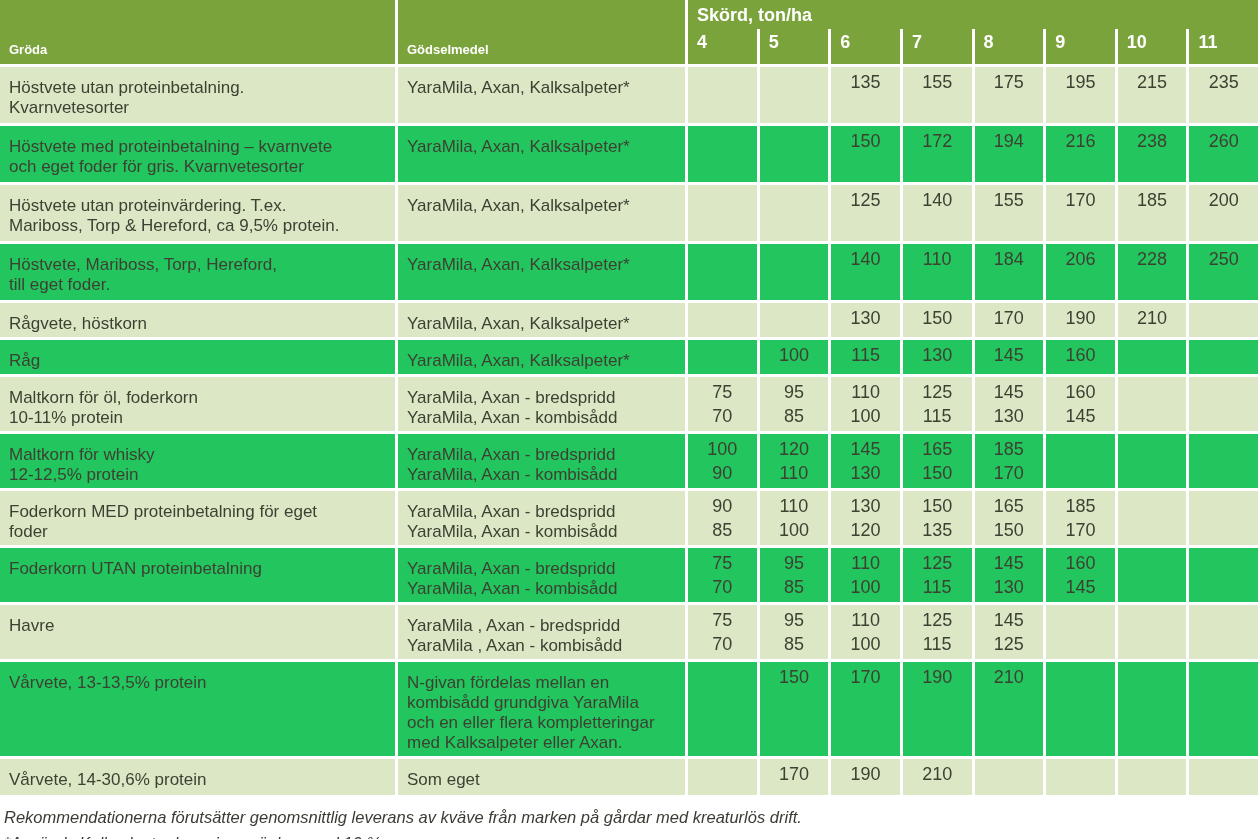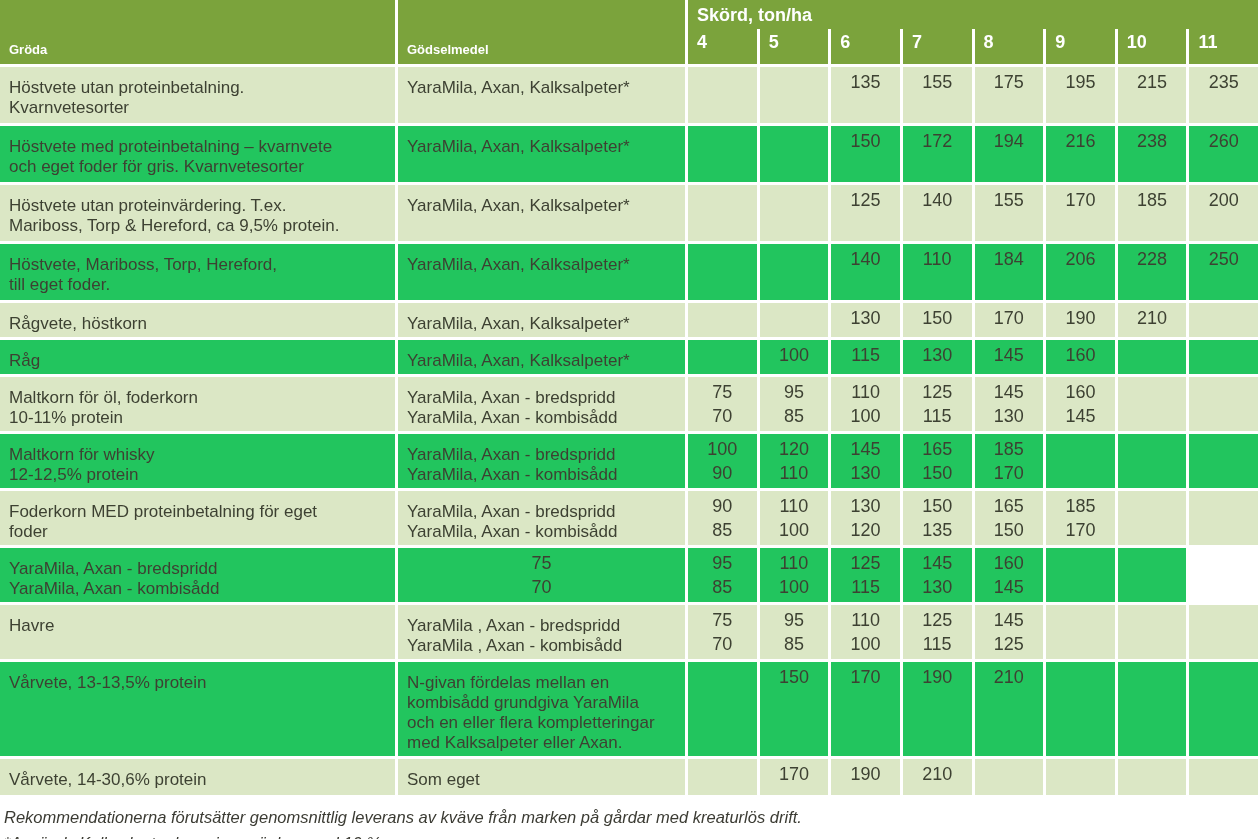--- a/index.html
+++ b/index.html
@@ -182,20 +182,21 @@
 135</div>
     <div class="cell val">165
 150</div>
     <div class="cell val">185
 170</div>
     <div class="cell val"></div>
     <div class="cell val"></div>
   </div>
 
   <div class="grid-row dark mh52">
+    <div class="cell crop">Foderkorn UTAN proteinbetalning</div>
     <div class="cell fert">YaraMila, Axan - bredspridd
 YaraMila, Axan - kombisådd</div>
     <div class="cell val">75
 70</div>
     <div class="cell val">95
 85</div>
     <div class="cell val">110
 100</div>
     <div class="cell val">125
 115</div>

